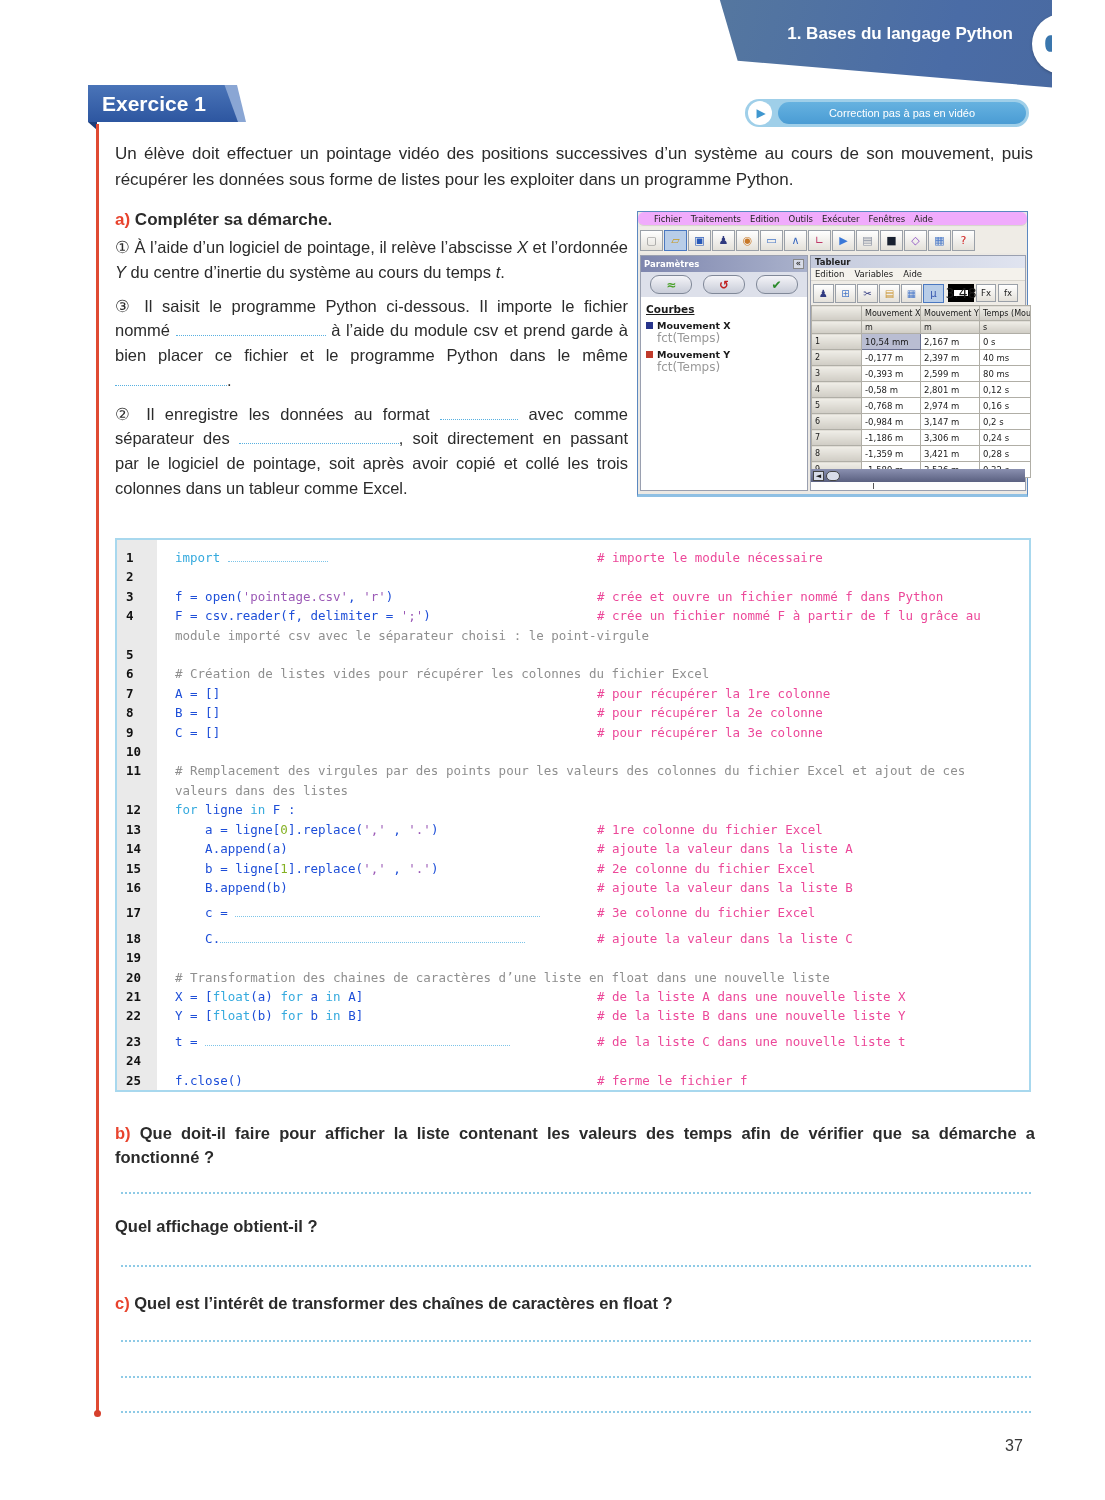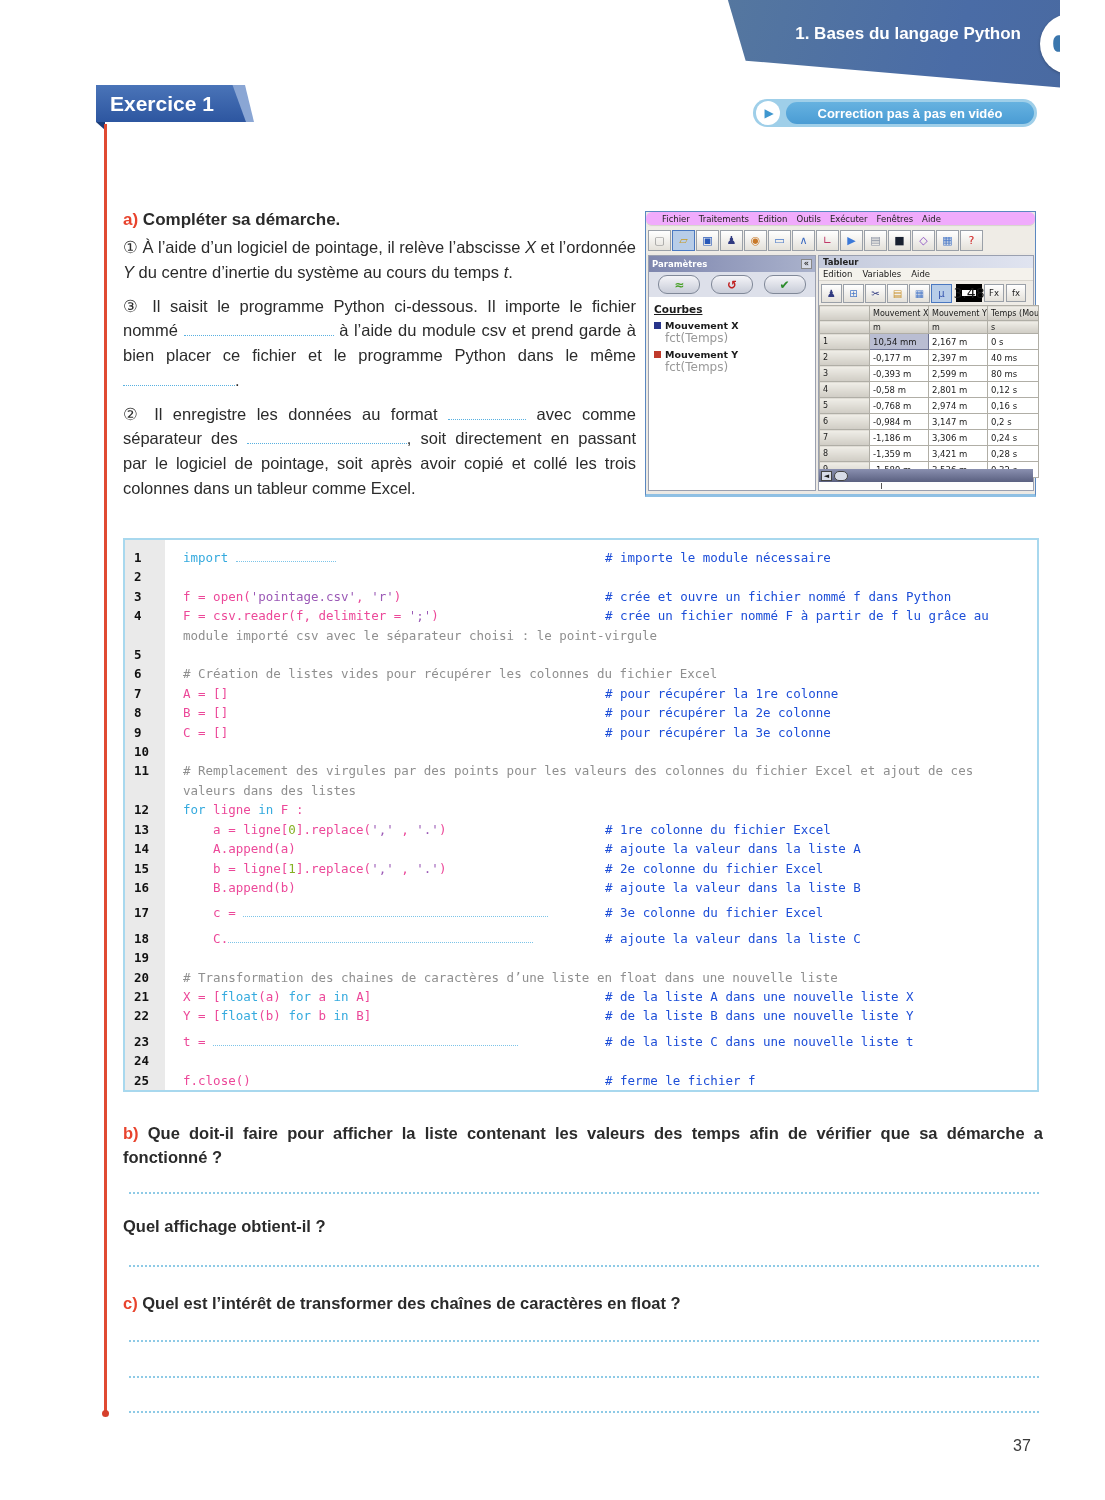--- a/index.html
+++ b/index.html
@@ -1,18 +1,18 @@
 <!DOCTYPE html>
 <html><head>
 <meta charset="utf-8">
 <style>
   * { margin:0; padding:0; box-sizing:border-box; }
   html,body { background:#ffffff; }
   .page { position:relative; width:1052px; height:1500px; background:#fff; overflow:hidden;
-          font-family:"Liberation Sans", sans-serif; color:#2b2b2b;margin-left:8px; }
+          font-family:"Liberation Sans", sans-serif; color:#2b2b2b; }
 
   
   .chapter-banner { position:absolute; left:710px; top:0; width:395px; height:92px;
       background:linear-gradient(105deg,#55779f 0%,#4a6ca6 60%,#49699f 100%);
       clip-path:polygon(2.5% 0, 100% 0, 100% 100%, 7% 66%); }
   .chapter-title { position:absolute; right:92px; top:24px; color:#fff; font-weight:bold; font-size:17px; }
   .logo-circle { position:absolute; left:322px; top:14px; width:60px; height:60px; border-radius:50%;
       background:#fff; box-shadow:0 1px 3px rgba(0,0,0,.25); display:flex; align-items:center; justify-content:center; }
 
   
@@ -31,21 +31,21 @@
 
   
   .video-badge { position:absolute; left:745px; top:99px; width:284px; height:28px;
       background:#9fcfe9; border-radius:14px; }
   .play-circle { position:absolute; left:3px; top:2px; width:24px; height:24px; border-radius:50%;
       background:#fff; color:#3f97cf; display:flex; align-items:center; justify-content:center;
       font-size:12px; padding-left:2px; }
   .video-pill { position:absolute; left:33px; right:3px; top:3px; bottom:3px;
       background:linear-gradient(180deg,#66b2e0,#4a9cd4); border-radius:11px;
       display:flex; align-items:center; justify-content:center;
-      color:#fff; font-weight:bold; font-size:13px; }
+      color:#fff; font-weight:normal; font-size:11px; }
 
   
   .intro { position:absolute; left:115px; top:141px; width:918px; font-size:17px; line-height:1.5; text-align:justify; }
   .qa-col { position:absolute; left:115px; top:210px; width:513px; }
   .qa-title { font-size:17px; font-weight:bold; margin-bottom:5px; }
   .red { color:#e8432d; }
   .para { font-size:16.5px; line-height:1.5; text-align:justify; margin-bottom:9px; }
   .para i { font-style:italic; }
   .blank { display:inline-block; height:13px; border-bottom:1.5px dotted #58b0e0; vertical-align:baseline; }
 
@@ -112,22 +112,22 @@
   .code-block { position:absolute; left:115px; top:538px; width:916px; height:554px;
       background:#fff; border:2px solid #a8d8ee; }
   .code-gutter { position:absolute; left:0; top:0; bottom:0; width:40px; background:#eaeaea; }
   .code-lines { position:absolute; left:0; top:8px; right:6px;
       font-family:"DejaVu Sans Mono", monospace; font-size:12.5px; }
   .cl { display:flex; align-items:flex-start; line-height:19.4px; position:relative; }
   .cl.sp { margin-top:6px; }
   .ln { width:40px; flex:none; padding-left:9px; font-weight:bold; color:#111; position:relative; }
   .cbody { flex:1; position:relative; padding-left:18px; }
   .ccode { white-space:pre; }
-  .ccmt { position:absolute; left:440px; top:0; color:#1d4ed8; white-space:pre; }
-  .t-p { color:#ec4899; } .t-k { color:#35aade; } .t-s { color:#9b59b6; }
+  .ccmt { position:absolute; left:440px; top:0; color:#ec4899; white-space:pre; }
+  .t-p { color:#1d4ed8; } .t-k { color:#35aade; } .t-s { color:#9b59b6; }
   .t-n { color:#84b122; } .t-c { color:#8f8f8f; }
   .cblank { display:inline-block; height:13px; border-bottom:1.5px dotted #7cc4e8; vertical-align:baseline; }
 </style>
 </head>
 <body>
 
 <div class="page">
 
   <div class="chapter-banner">
     <span class="chapter-title">1. Bases du langage Python</span>
@@ -148,20 +148,21 @@
   <div class="ex-fold"></div>
   <div class="red-line"></div>
 
   <div class="video-badge">
     <div class="play-circle">
         <span>▶</span>
       </div>
     <div class="video-pill">Correction pas à pas en vidéo</div>
   </div>
 
+  <p class="intro">Un élève doit effectuer un pointage vidéo des positions successives d’un système au cours de son mouvement, puis récupérer les données sous forme de listes pour les exploiter dans un programme Python.</p>
 
   <div class="qa-col">
     <div class="qa-title">
       <span class="red">a)</span>
       <span>Compléter sa démarche.</span>
     </div>
     <p class="para"><span>① À l’aide d’un logiciel de pointage, il relève l’abscisse </span><i>X</i><span> et l’ordonnée </span><i>Y</i><span> du centre d’inertie du système au cours du temps </span><i>t</i><span>.</span></p>
     <p class="para"><span>③ Il saisit le programme Python ci-dessous. Il importe le fichier nommé </span><span class="blank" style="width:150px"></span><span> à l’aide du module csv et prend garde à bien placer ce fichier et le programme Python dans le même </span><span class="blank" style="width:112px"></span><span>.</span></p>
     <p class="para"><span>② Il enregistre les données au format </span><span class="blank" style="width:78px"></span><span> avec comme séparateur des </span><span class="blank" style="width:160px"></span><span>, soit directement en passant par le logiciel de pointage, soit après avoir copié et collé les trois colonnes dans un tableur comme Excel.</span></p>
   </div>

